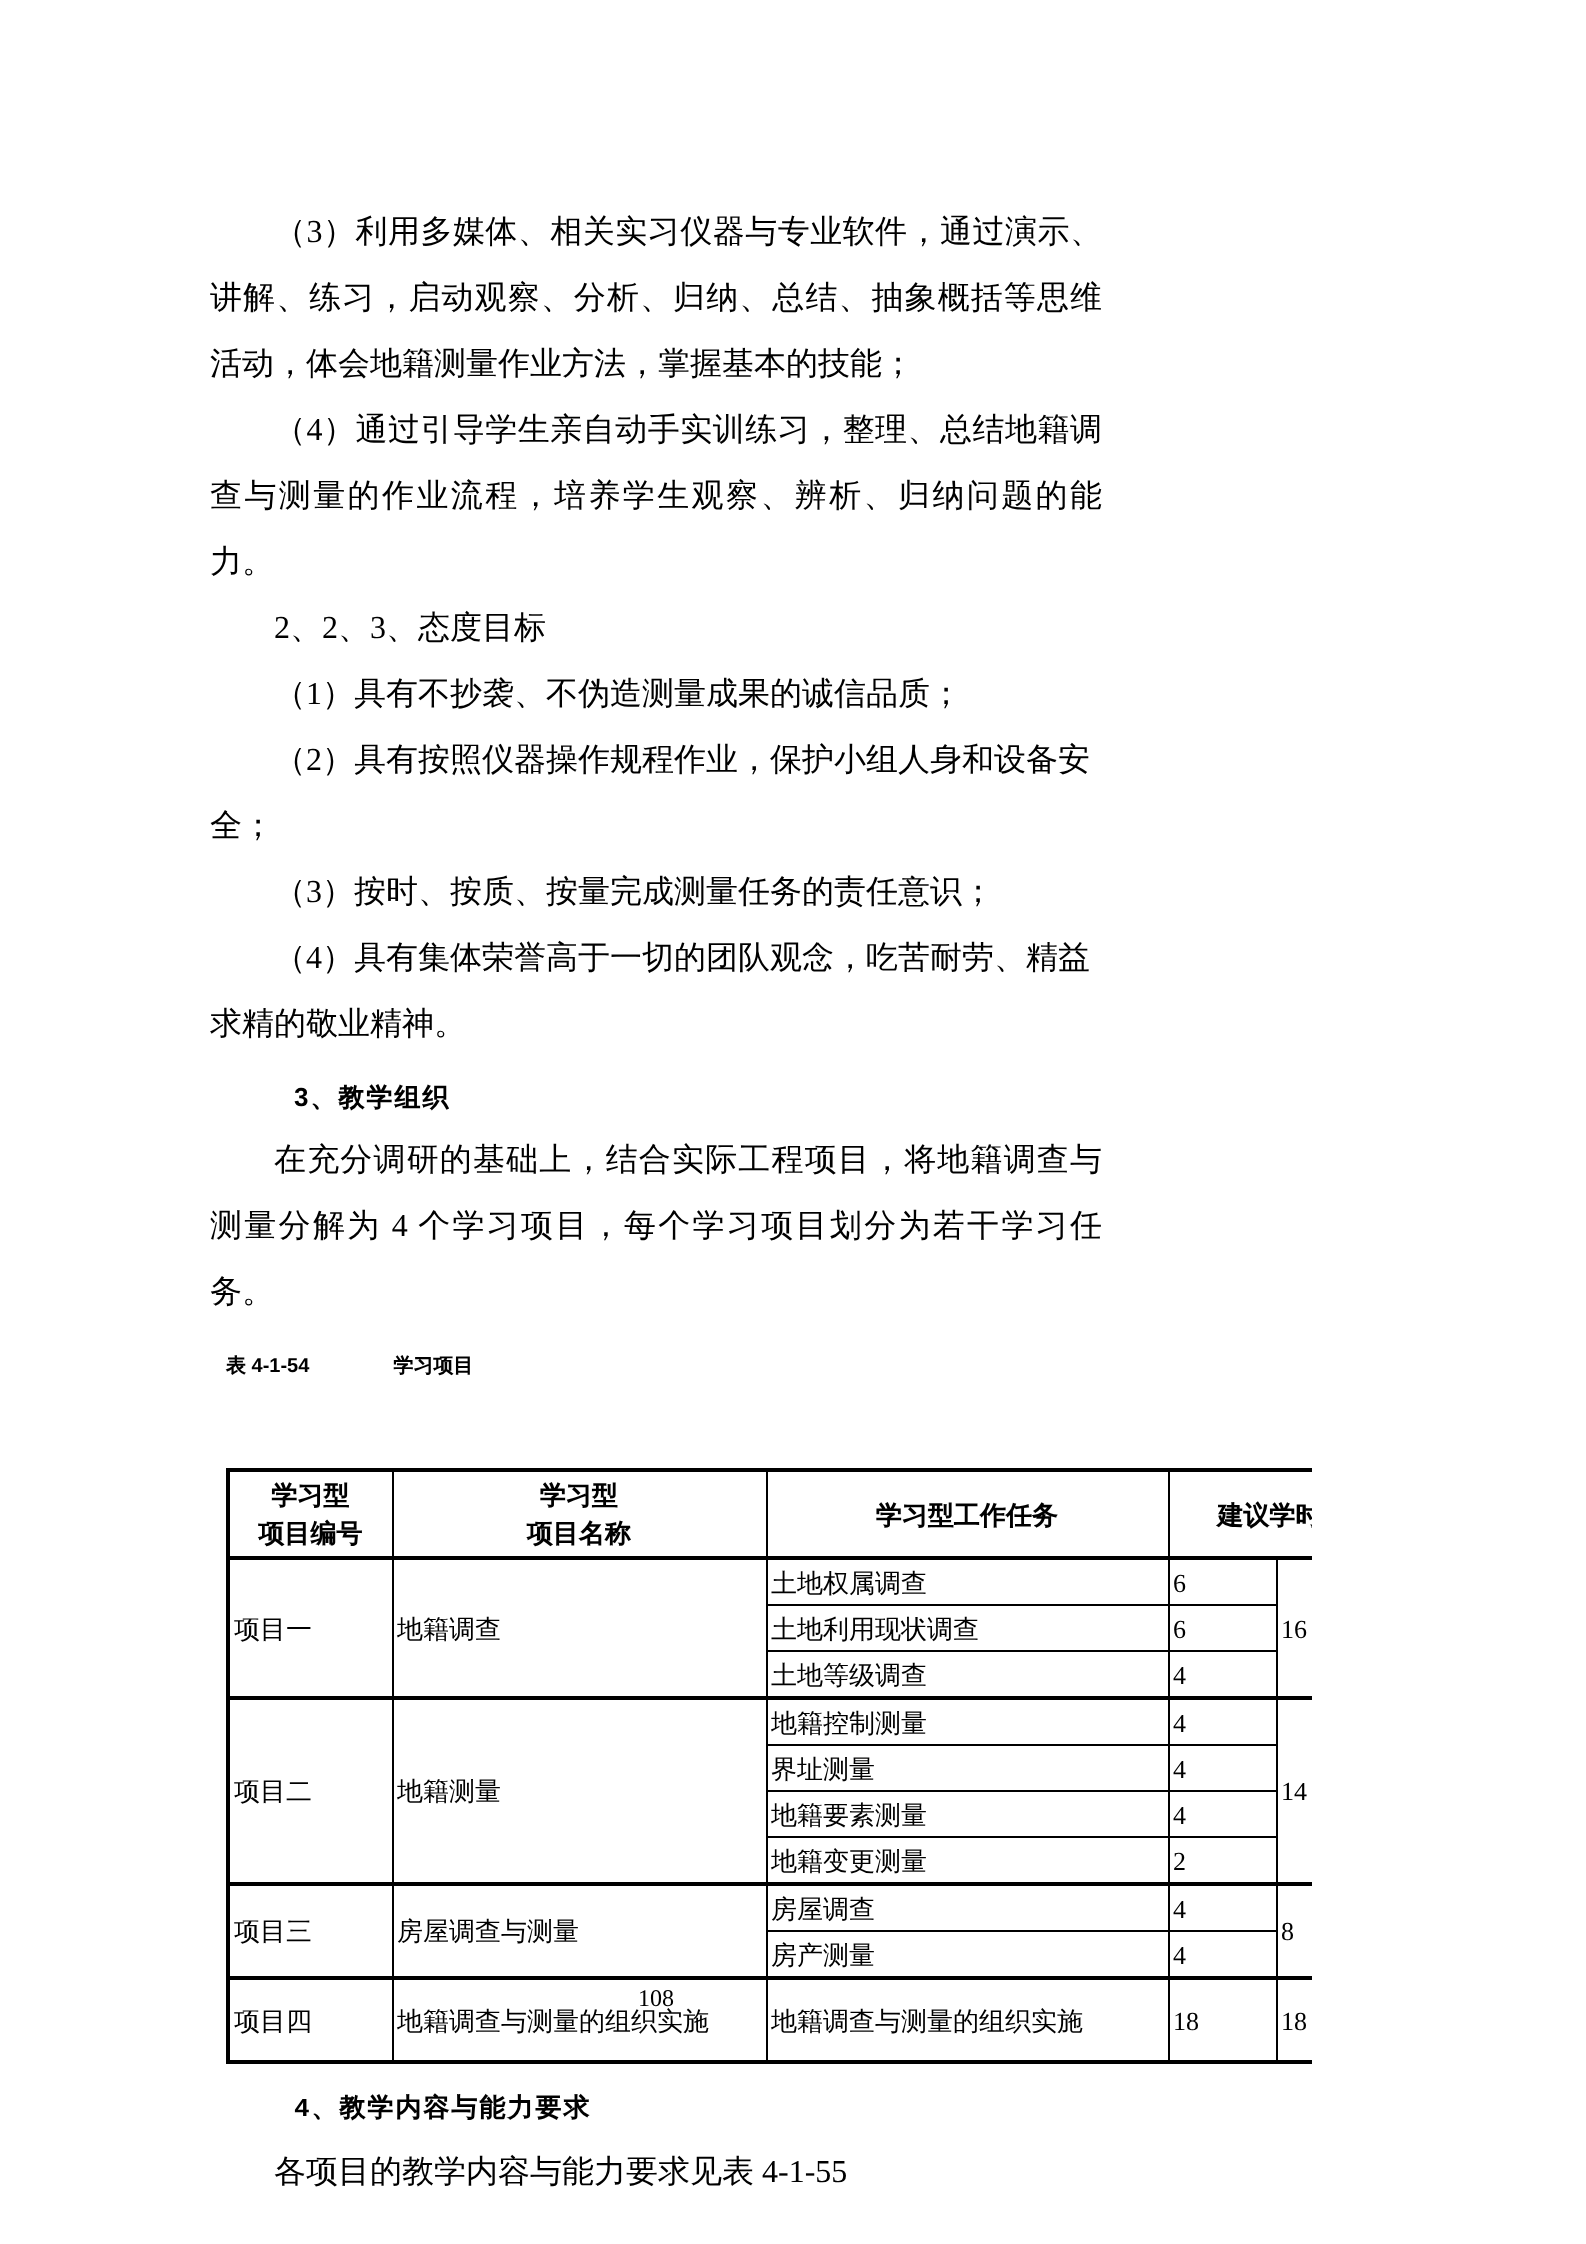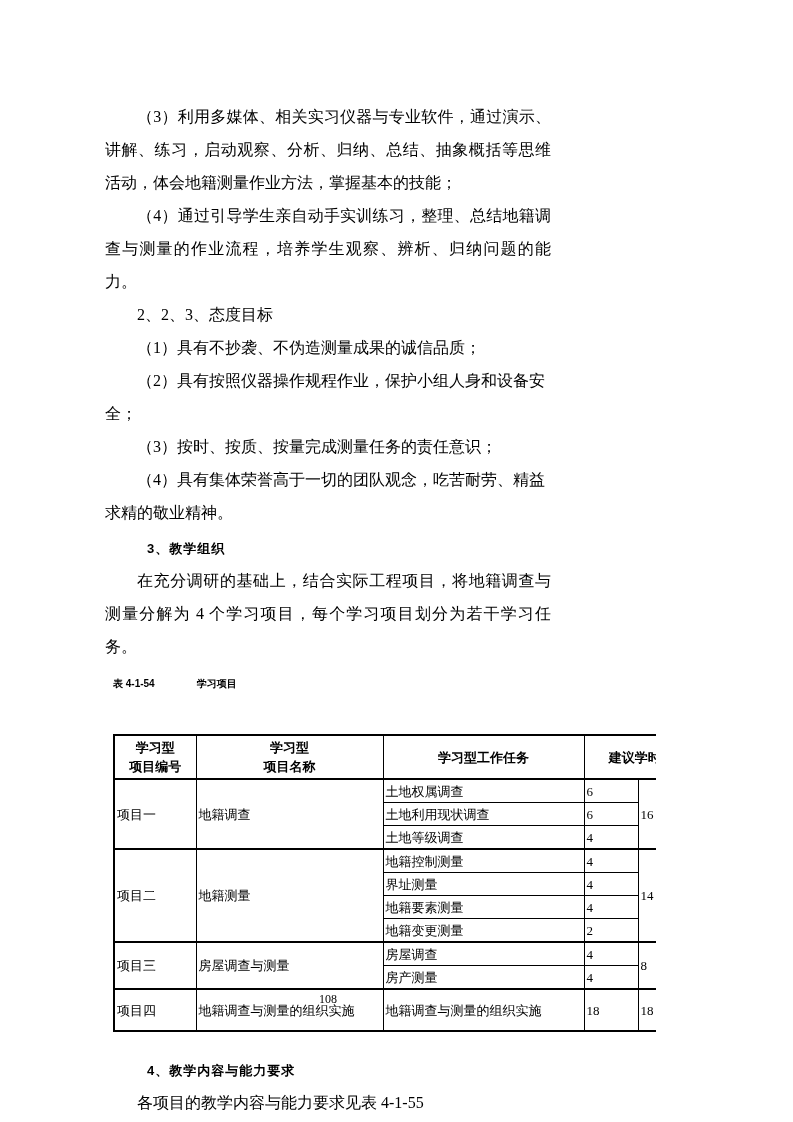--- a/index.html
+++ b/index.html
@@ -28,21 +28,21 @@
   }
   .sec-heading{
     margin:5px 0 0 0;
     padding-left:42px;
     font-family:"Liberation Sans","DejaVu Sans",sans-serif;
     font-weight:bold;
     font-size:13px;
     line-height:30px;
     letter-spacing:1px;
   }
-  .sec-heading.h4{margin-top:24px;}
+  .sec-heading.h4{margin-top:8px;font-family:Liberation Mono, monospace;}
   .tbl-caption{
     margin:11px 0 1px 0;
     width:572px;
     margin-left:8px;
     text-align:left;
     font-family:"Liberation Sans","DejaVu Sans",sans-serif;
     font-weight:bold;
     font-size:10px;
     line-height:20px;
   }

